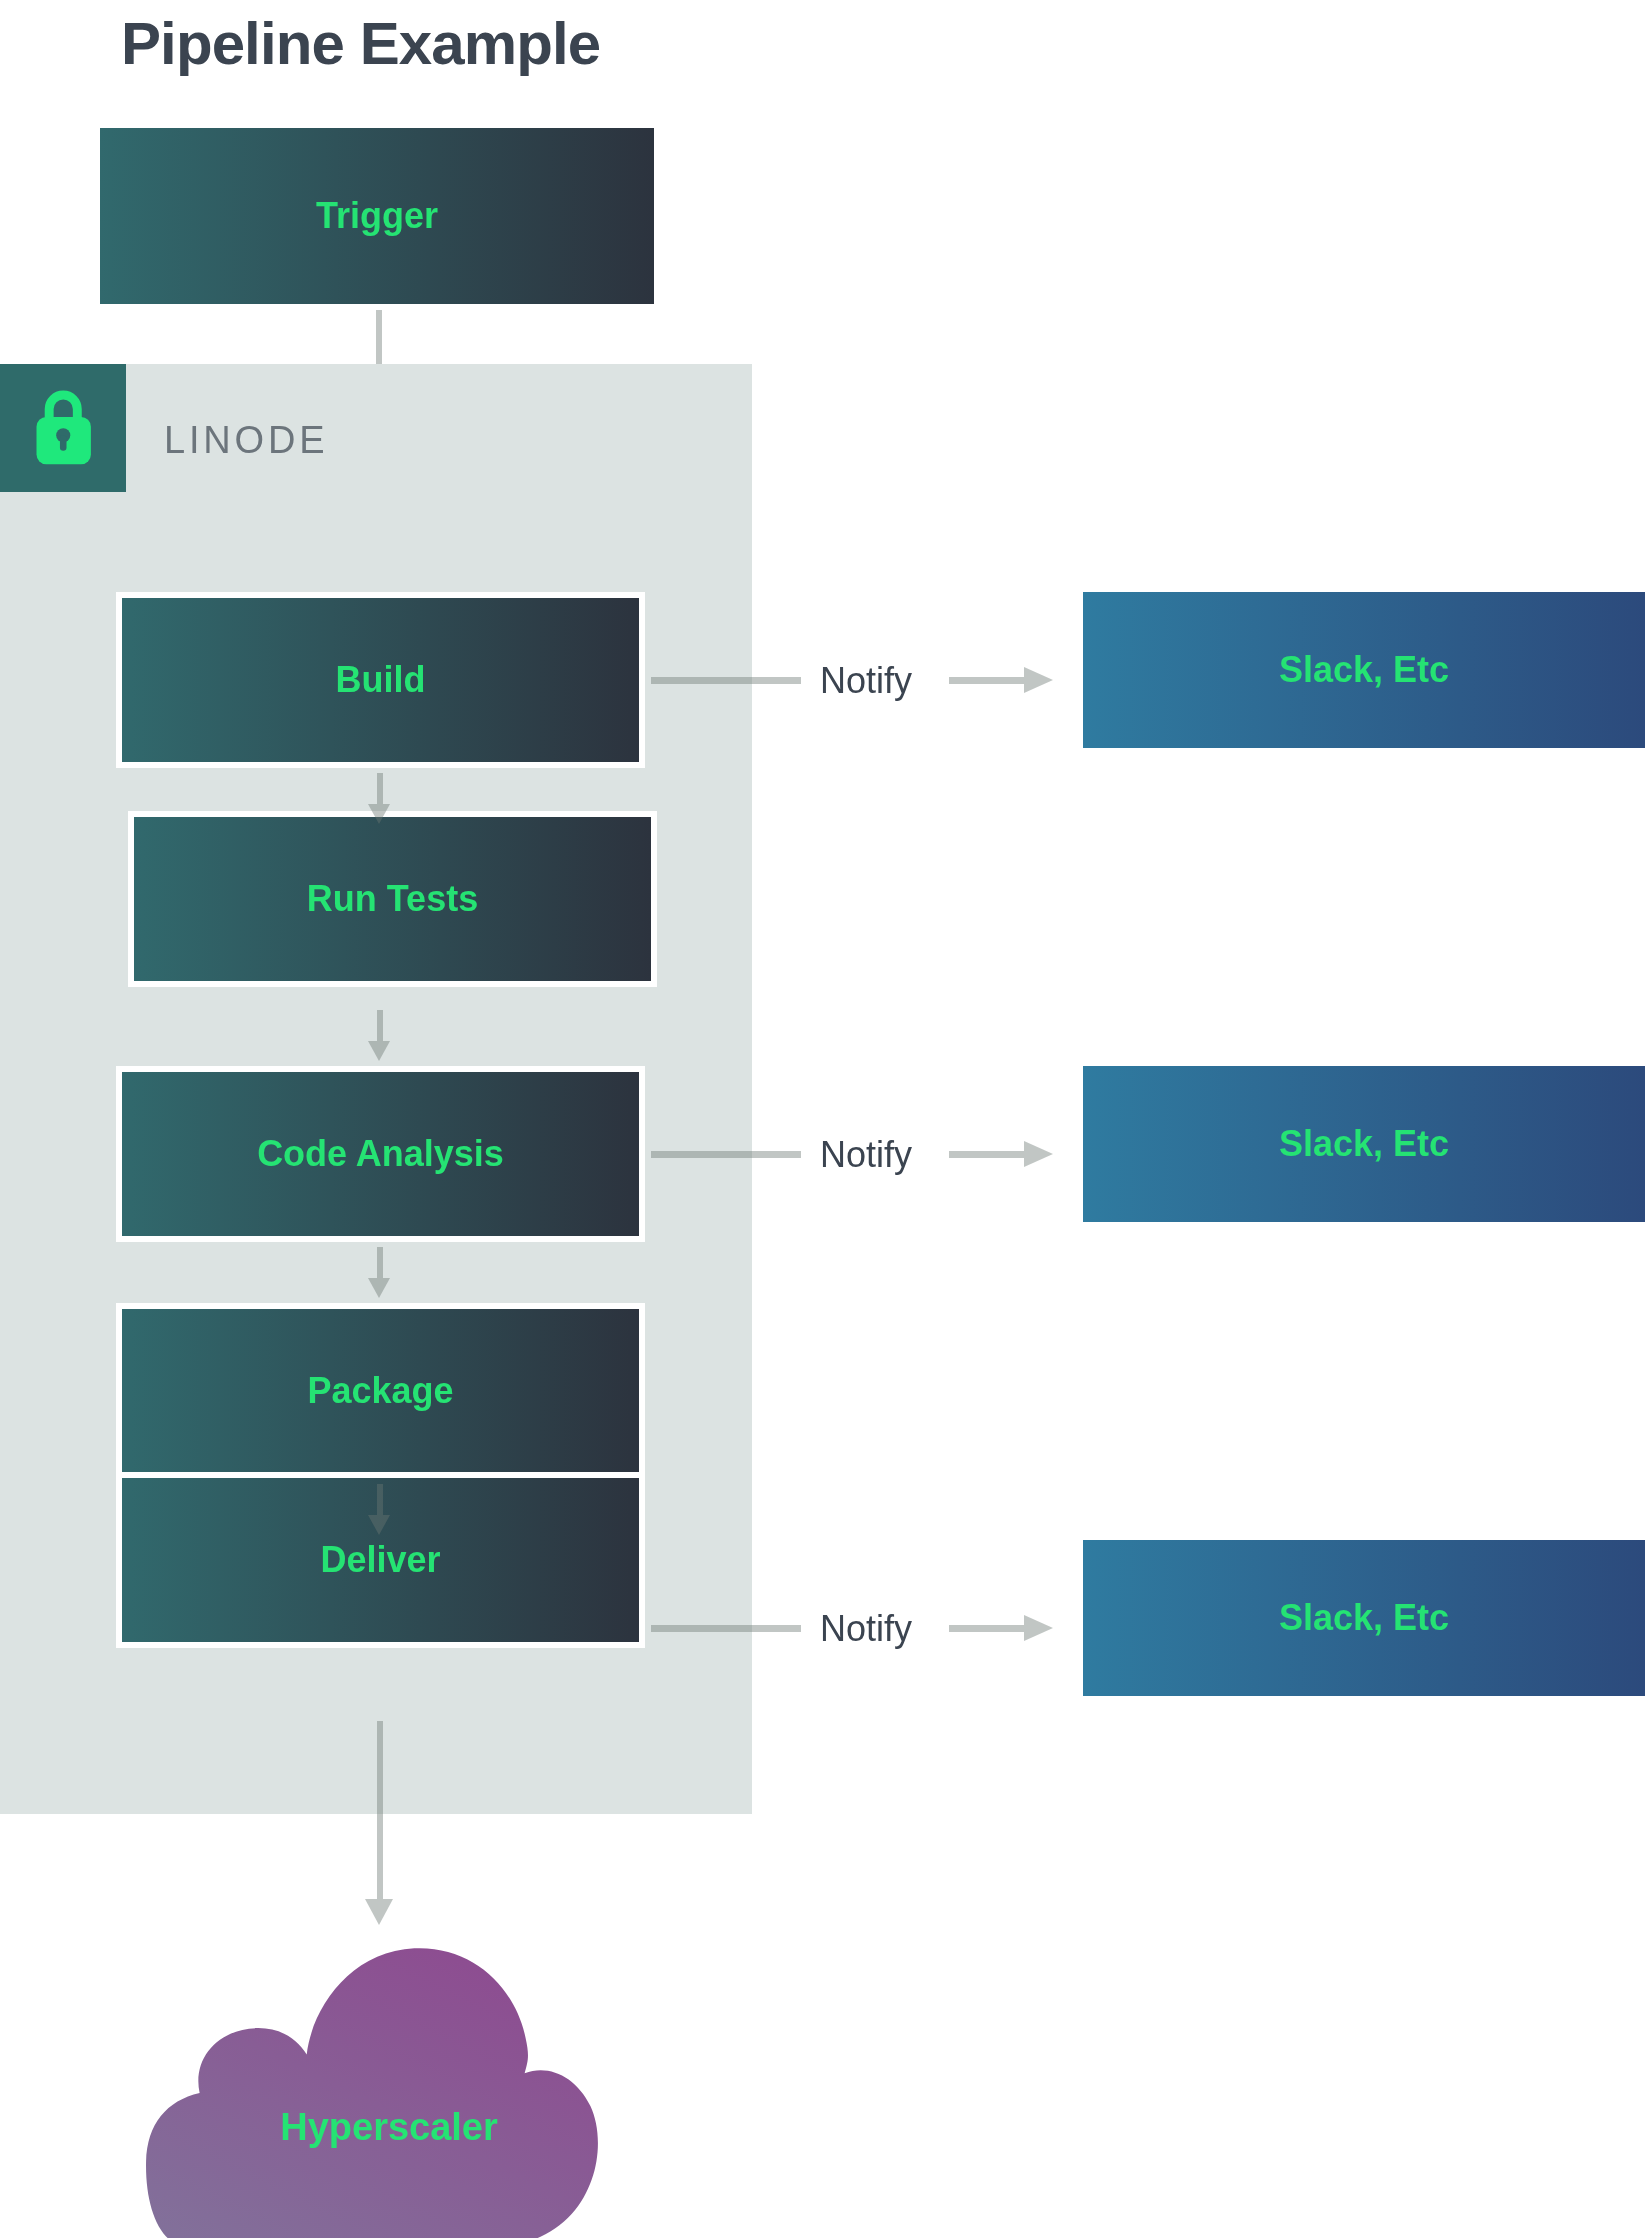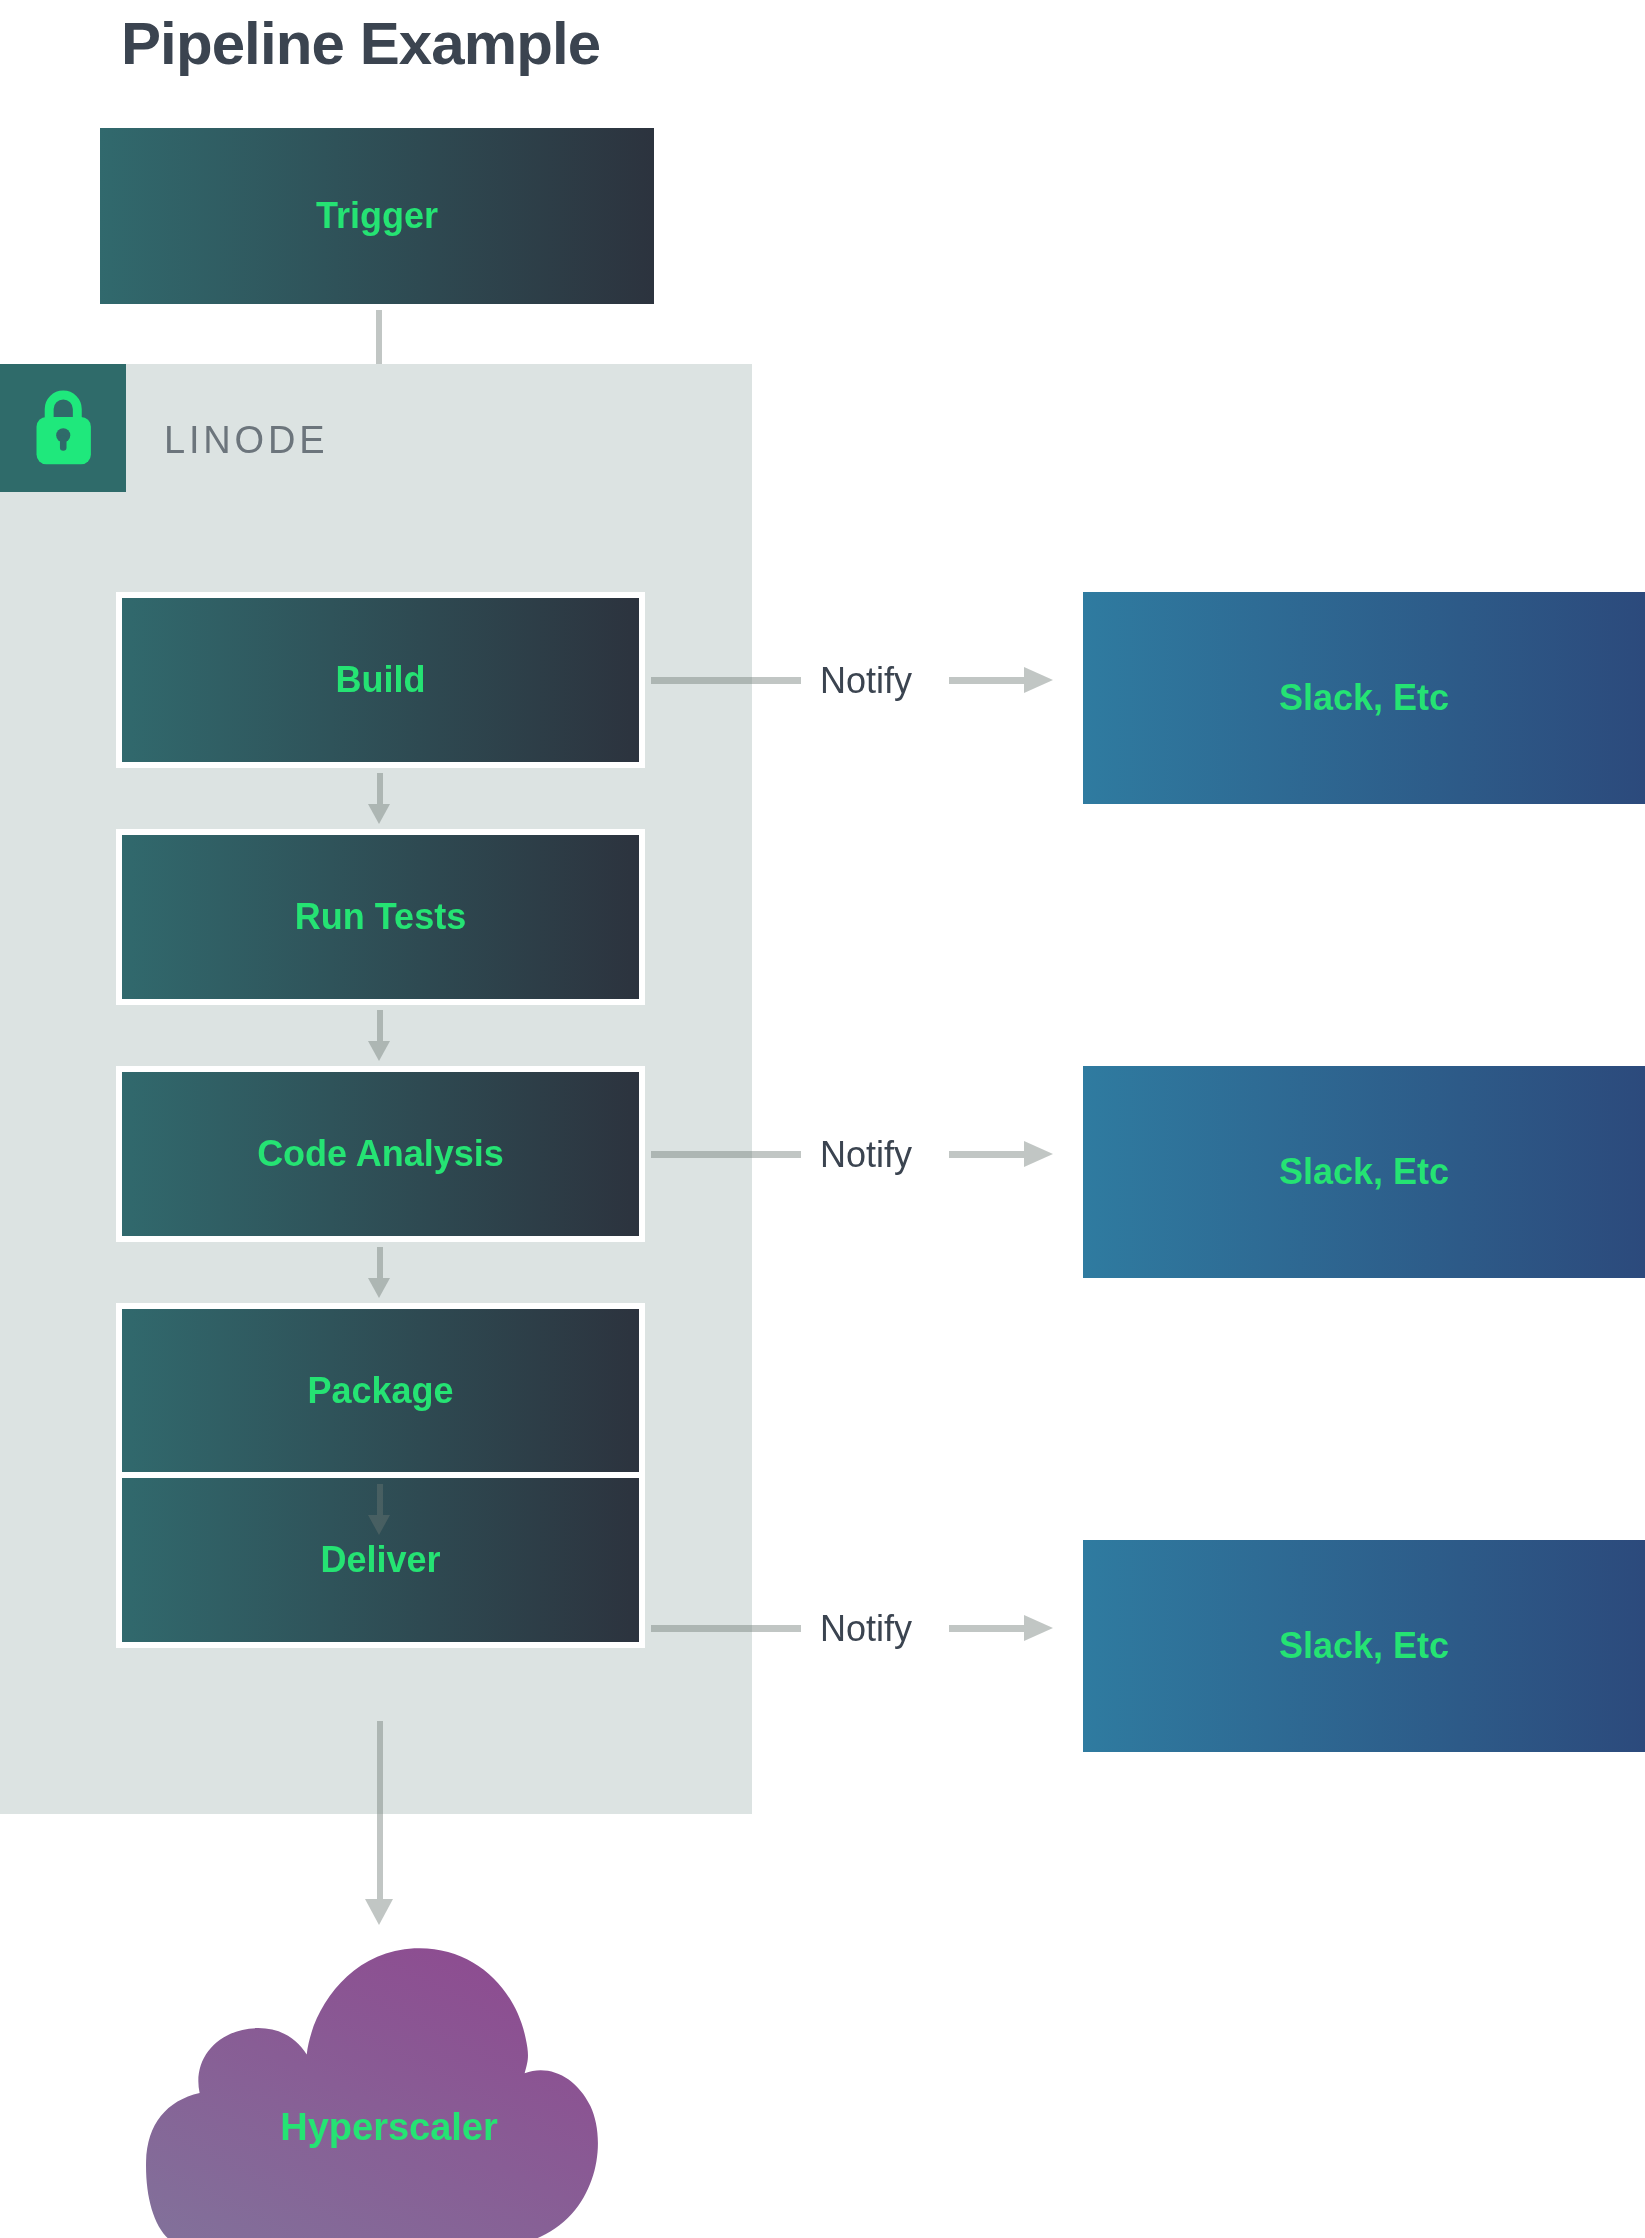--- a/index.html
+++ b/index.html
@@ -17,21 +17,21 @@
   .panel{position:absolute;left:0;top:364px;width:752px;height:1450px;background:var(--panel);}
   .lock-tile{position:absolute;left:0;top:364px;width:126px;height:128px;background:var(--lock-tile);}
   .lock-tile svg{position:absolute;left:0;top:0;}
   .zone-label{position:absolute;left:164px;top:416px;height:49px;line-height:49px;
               font-size:38px;font-weight:400;letter-spacing:3.8px;color:var(--muted);}
   .node{position:absolute;display:flex;align-items:center;justify-content:center;
         background:linear-gradient(90deg,var(--box-gradient-0),var(--box-gradient-1));}
   .node span{color:var(--green);font-size:36px;font-weight:bold;}
   .trigger{left:100px;top:128px;width:554px;height:176px;text-align:center;}
   .step{left:116px;width:529px;height:176px;border:6.1px solid #ffffff;box-sizing:border-box;}
-  .slack{position:absolute;left:1083px;width:562px;height:212px;display:flex;align-items:center;
+  .slack{position:absolute;left:1083px;width:562px;height:156px;display:flex;align-items:center;
          justify-content:center;background:linear-gradient(90deg,var(--slack-gradient-0),var(--slack-gradient-1));}
   .slack span{color:var(--green);font-size:36px;font-weight:bold;}
   .vstem{position:absolute;width:6.1px;background:var(--arrow);}
   .hstem{position:absolute;height:6.6px;background:var(--arrow);}
   .head-down{position:absolute;width:0;height:0;border-left:11.3px solid transparent;
              border-right:11.3px solid transparent;border-top:20px solid var(--arrow);}
   .head-down.big{border-left-width:14.6px;border-right-width:14.6px;border-top-width:26px;}
   .head-right{position:absolute;width:0;height:0;border-top:13px solid transparent;
               border-bottom:13px solid transparent;border-left:29px solid var(--arrow);}
   .notify-label{position:absolute;left:776px;width:136px;height:49px;line-height:49px;
@@ -61,21 +61,21 @@
       <rect x="77" y="113" width="116" height="101" rx="21" fill="var(--lock-green)"></rect>
       <circle cx="134" cy="152" r="15" fill="var(--lock-tile)"></circle>
       <rect x="127" y="152" width="14" height="33" rx="7" fill="var(--lock-tile)"></rect>
     </svg>
   </div>
   <div class="zone-label">LINODE</div>
 
   <div class="node step" style="top:592px;">
     <span>Build</span>
   </div>
-  <div class="node step" style="top:829px;">
+  <div class="node step" style="top:811px;margin-left:12px;">
     <span>Run Tests</span>
   </div>
   <div class="node step" style="top:1066px;">
     <span>Code Analysis</span>
   </div>
   <div class="node step" style="top:1303px;">
     <span>Package</span>
   </div>
   <div class="node step" style="top:1472px;">
     <span>Deliver</span>

